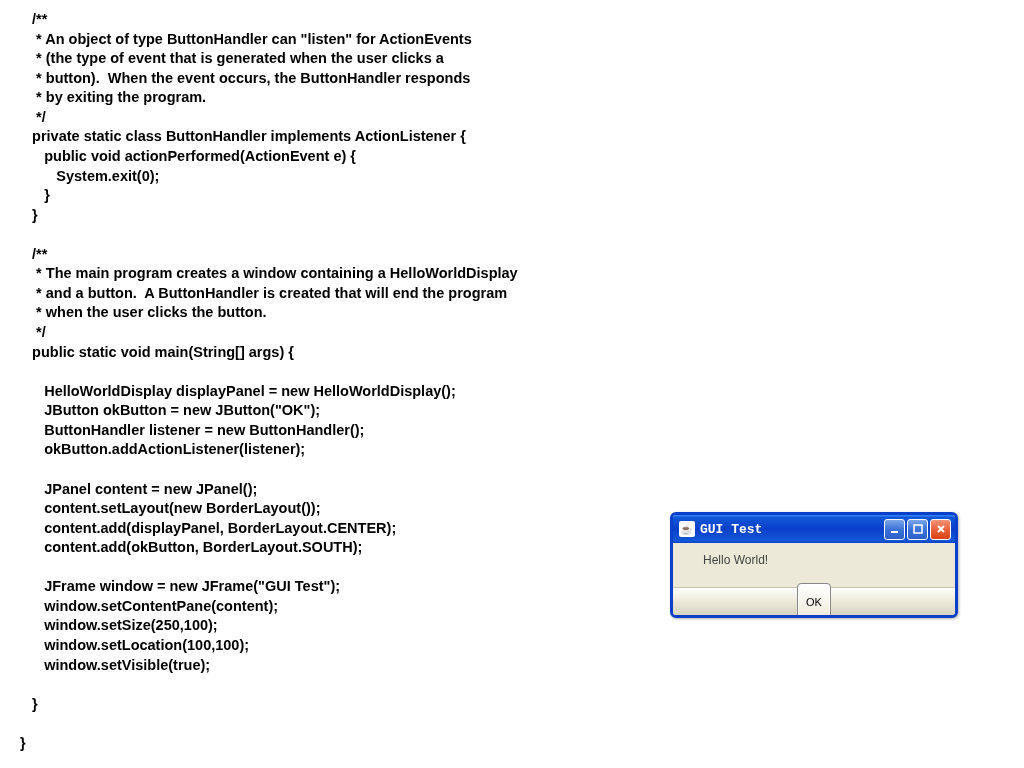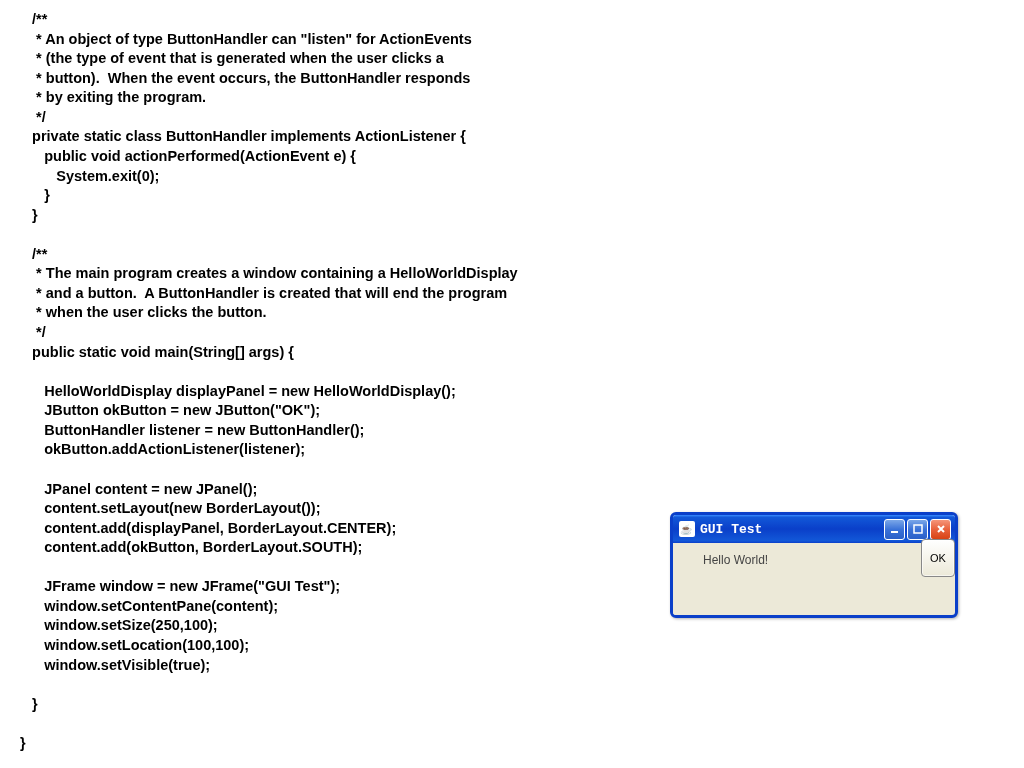--- a/index.html
+++ b/index.html
@@ -76,20 +76,21 @@
     .win-btn.min, .win-btn.max {
       background: linear-gradient(to bottom, #7ba7e8 0%, #3a72d8 50%, #2a5fc8 100%);
     }
     .win-btn.close {
       background: linear-gradient(to bottom, #f5957a 0%, #e8613c 50%, #d84315 100%);
     }
     .win-btn svg { display: block; }
     .client-area {
       height: calc(100% - 28px);
       display: flex;
+      flex-direction: column;
     }
     .hello-panel {
       flex: 1;
       background: #ece9d8;
       padding: 10px 0 0 30px;
       font-family: Tahoma, Arial, sans-serif;
       font-size: 12px;
       color: #444;
     }
     .ok-row {

